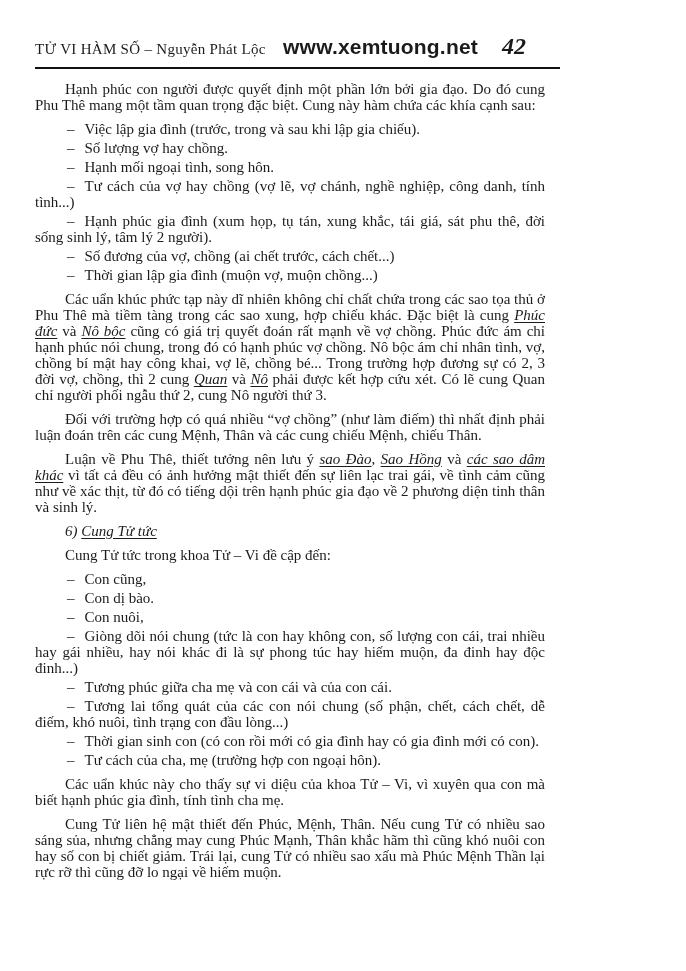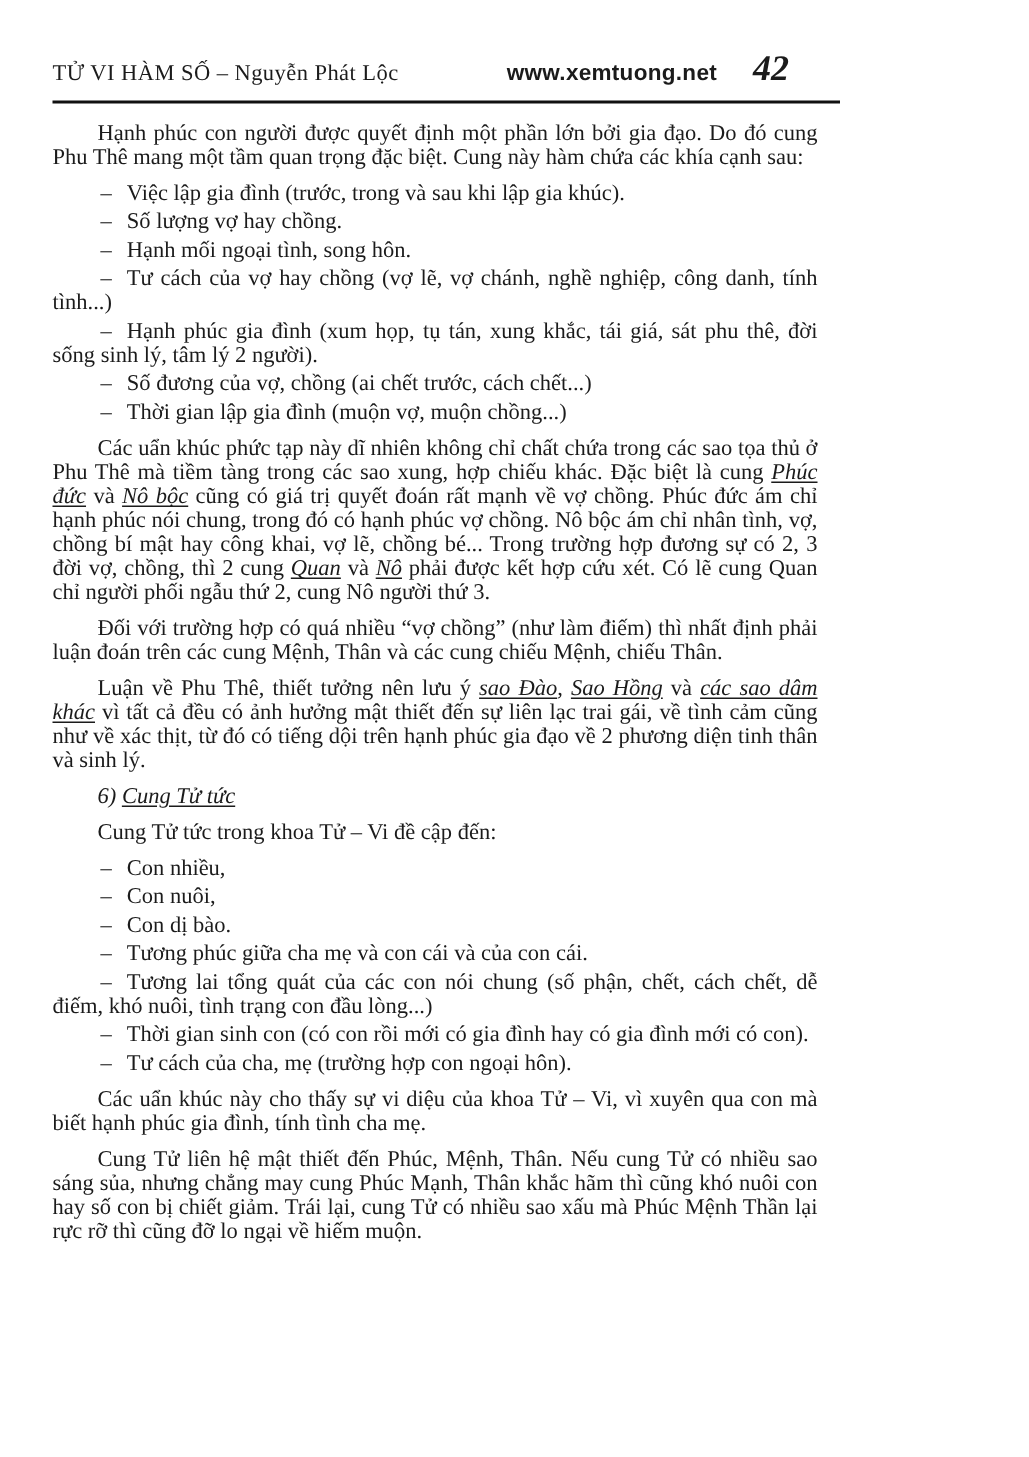--- a/index.html
+++ b/index.html
@@ -20,21 +20,21 @@
   }
   .book-title {
     flex: 1;
     font-size: 15px;
     letter-spacing: 0.3px;
     white-space: nowrap;
   }
   .website {
     font-family: "Liberation Sans", sans-serif;
     font-weight: bold;
-    font-size: 15px;
+    font-size: 21px;
     letter-spacing: 0.2px;
     white-space: nowrap;
   }
   .page-number {
     font-size: 24px;
     font-weight: bold;
     font-style: italic;
     margin-left: 24px;
     white-space: nowrap;
   }
@@ -64,35 +64,36 @@
   <div class="header">
     <div class="header-row">
       <span class="book-title">TỬ VI HÀM SỐ – Nguyễn Phát Lộc</span>
       <span class="website">www.xemtuong.net</span>
       <span class="page-number">42</span>
     </div>
     <div class="header-rule"></div>
   </div>
   <div class="content">
       <p class="paragraph"><span>Hạnh phúc con người được quyết định một phần lớn bởi gia đạo. Do đó cung Phu Thê mang một tầm quan trọng đặc biệt. Cung này hàm chứa các khía cạnh sau:</span></p>
-      <p class="bullet"><span class="dash">–</span><span>Việc lập gia đình (trước, trong và sau khi lập gia khúc).</span></p>
+      <p class="bullet"><span class="dash">–</span><span>Việc lập gia đình (trước, trong và sau khi lập gia chiếu).</span></p>
       <p class="bullet"><span class="dash">–</span><span>Số lượng vợ hay chồng.</span></p>
       <p class="bullet"><span class="dash">–</span><span>Hạnh mối ngoại tình, song hôn.</span></p>
       <p class="bullet"><span class="dash">–</span><span>Tư cách của vợ hay chồng (vợ lẽ, vợ chánh, nghề nghiệp, công danh, tính tình...)</span></p>
       <p class="bullet"><span class="dash">–</span><span>Hạnh phúc gia đình (xum họp, tụ tán, xung khắc, tái giá, sát phu thê, đời sống sinh lý, tâm lý 2 người).</span></p>
       <p class="bullet"><span class="dash">–</span><span>Số đương của vợ, chồng (ai chết trước, cách chết...)</span></p>
       <p class="bullet"><span class="dash">–</span><span>Thời gian lập gia đình (muộn vợ, muộn chồng...)</span></p>
       <p class="paragraph"><span>Các uẩn khúc phức tạp này dĩ nhiên không chỉ chất chứa trong các sao tọa thủ ở Phu Thê mà tiềm tàng trong các sao xung, hợp chiếu khác. Đặc biệt là cung </span><span class="run-iu">Phúc đức</span><span> và </span><span class="run-iu">Nô bộc</span><span> cũng có giá trị quyết đoán rất mạnh về vợ chồng. Phúc đức ám chỉ hạnh phúc nói chung, trong đó có hạnh phúc vợ chồng. Nô bộc ám chỉ nhân tình, vợ, chồng bí mật hay công khai, vợ lẽ, chồng bé... Trong trường hợp đương sự có 2, 3 đời vợ, chồng, thì 2 cung </span><span class="run-iu">Quan</span><span> và </span><span class="run-iu">Nô</span><span> phải được kết hợp cứu xét. Có lẽ cung Quan chỉ người phối ngẫu thứ 2, cung Nô người thứ 3.</span></p>
       <p class="paragraph"><span>Đối với trường hợp có quá nhiều “vợ chồng” (như làm điếm) thì nhất định phải luận đoán trên các cung Mệnh, Thân và các cung chiếu Mệnh, chiếu Thân.</span></p>
       <p class="paragraph"><span>Luận về Phu Thê, thiết tưởng nên lưu ý </span><span class="run-iu">sao Đào</span><span>, </span><span class="run-iu">Sao Hồng</span><span> và </span><span class="run-iu">các sao dâm khác</span><span> vì tất cả đều có ảnh hưởng mật thiết đến sự liên lạc trai gái, về tình cảm cũng như về xác thịt, từ đó có tiếng dội trên hạnh phúc gia đạo về 2 phương diện tinh thân và sinh lý.</span></p>
       <p class="heading"><span class="run-i">6) </span><span class="run-iu">Cung Tử tức</span></p>
       <p class="paragraph"><span>Cung Tử tức trong khoa Tử – Vi đề cập đến:</span></p>
-      <p class="bullet"><span class="dash">–</span><span>Con nhiều,</span></p>
+      <p class="bullet"><span class="dash">–</span><span>Con cũng,</span></p>
+      <p class="bullet"><span class="dash">–</span><span>Con dị bào.</span></p>
       <p class="bullet"><span class="dash">–</span><span>Con nuôi,</span></p>
-      <p class="bullet"><span class="dash">–</span><span>Con dị bào.</span></p>
+      <p class="bullet"><span class="dash">–</span><span>Giòng dõi nói chung (tức là con hay không con, số lượng con cái, trai nhiều hay gái nhiều, hay nói khác đi là sự phong túc hay hiếm muộn, đa đinh hay độc đinh...)</span></p>
       <p class="bullet"><span class="dash">–</span><span>Tương phúc giữa cha mẹ và con cái và của con cái.</span></p>
       <p class="bullet"><span class="dash">–</span><span>Tương lai tổng quát của các con nói chung (số phận, chết, cách chết, dễ điếm, khó nuôi, tình trạng con đầu lòng...)</span></p>
       <p class="bullet"><span class="dash">–</span><span>Thời gian sinh con (có con rồi mới có gia đình hay có gia đình mới có con).</span></p>
       <p class="bullet"><span class="dash">–</span><span>Tư cách của cha, mẹ (trường hợp con ngoại hôn).</span></p>
       <p class="paragraph"><span>Các uẩn khúc này cho thấy sự vi diệu của khoa Tử – Vi, vì xuyên qua con mà biết hạnh phúc gia đình, tính tình cha mẹ.</span></p>
       <p class="paragraph"><span>Cung Tử liên hệ mật thiết đến Phúc, Mệnh, Thân. Nếu cung Tử có nhiều sao sáng sủa, nhưng chẳng may cung Phúc Mạnh, Thân khắc hãm thì cũng khó nuôi con hay số con bị chiết giảm. Trái lại, cung Tử có nhiều sao xấu mà Phúc Mệnh Thần lại rực rỡ thì cũng đỡ lo ngại về hiếm muộn.</span></p>
     </div>
 </div>
 
 </body></html>

